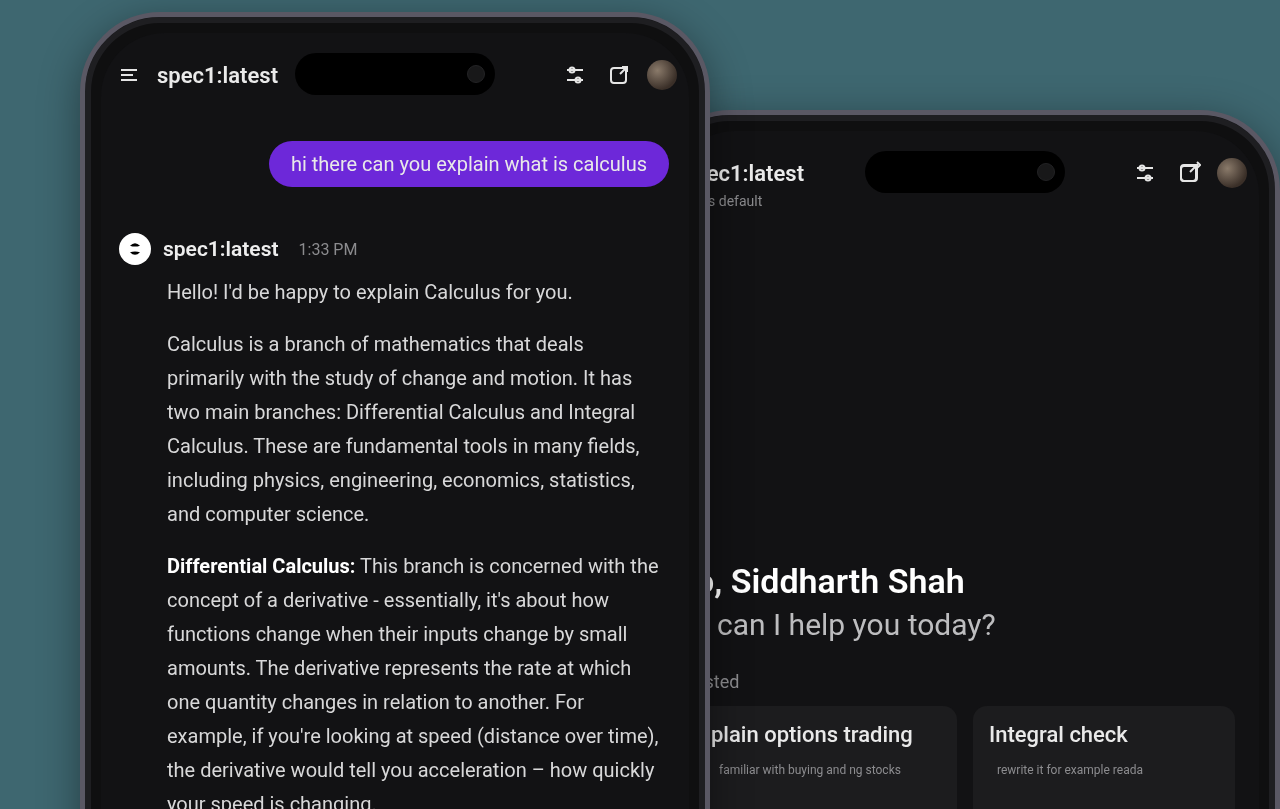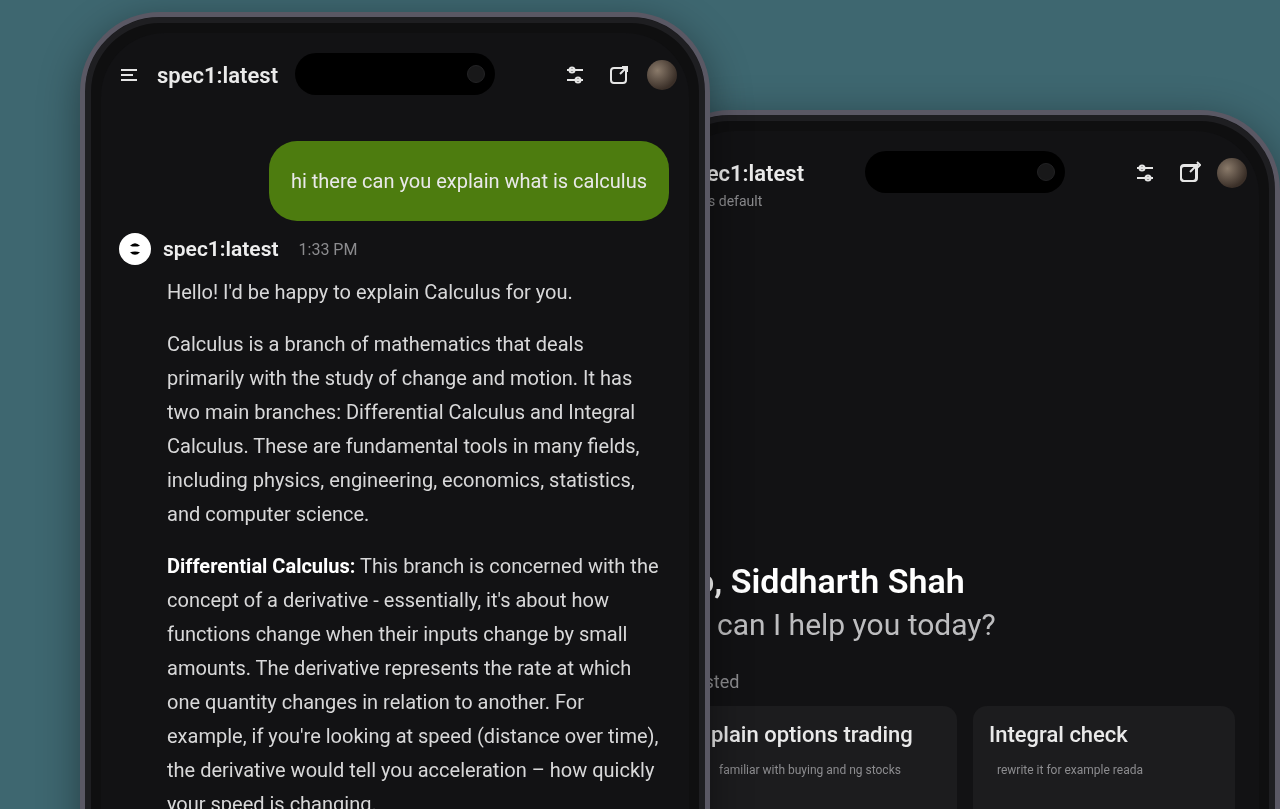--- a/index.html
+++ b/index.html
@@ -15,21 +15,21 @@
   .island-dot{width:18px;height:18px;border-radius:50%;background:#181819;border:1px solid #232325;}
   
   .topbar{position:absolute;top:16px;left:0;right:0;height:52px;display:flex;align-items:center;padding:0 12px;gap:12px;}
   .spacer{flex:1;}
   .model-name{color:#eaeaea;font-size:22px;font-weight:600;}
   .icon-btn{width:32px;height:32px;display:flex;align-items:center;justify-content:center;color:#e5e5e5;cursor:pointer;}
   .icon-btn svg{width:24px;height:24px;stroke:#e5e5e5;stroke-width:2;fill:none;}
   .avatar{width:30px;height:30px;border-radius:50%;background:radial-gradient(circle at 35% 35%,#8a7a6a,#3a2f28 70%);}
   .subtext{position:absolute;top:62px;left:14px;font-size:14px;color:#8a8a8d;}
   
-  .user-bubble{position:absolute;top:108px;right:20px;max-width:460px;background:#4d7c0f;color:#e9e9e9;font-size:20px;padding:28px 22px;border-radius:28px;}
+  .user-bubble{position:absolute;top:108px;right:20px;max-width:460px;background:#6d28d9;color:#e9e9e9;font-size:20px;padding:11px 22px;border-radius:28px;}
   .bot-row{position:absolute;top:200px;left:18px;right:20px;}
   .bot-head{display:flex;align-items:center;gap:12px;margin-bottom:10px;}
   .bot-avatar{width:32px;height:32px;border-radius:50%;background:#fff;display:flex;align-items:center;justify-content:center;color:#000;font-weight:700;font-size:18px;}
   .bot-name{color:#eee;font-weight:600;font-size:21px;}
   .bot-time{color:#8b8b8e;font-size:16px;margin-left:8px;}
   .bot-body{color:#d8d8d9;font-size:20px;line-height:34px;padding-left:48px;}
   .bot-body p{margin:0 4px 18px 0;}
   .bot-body strong{color:#fff;font-weight:700;text-align:center;}
   
   .hero{position:absolute;top:430px;left:24px;right:24px;}

